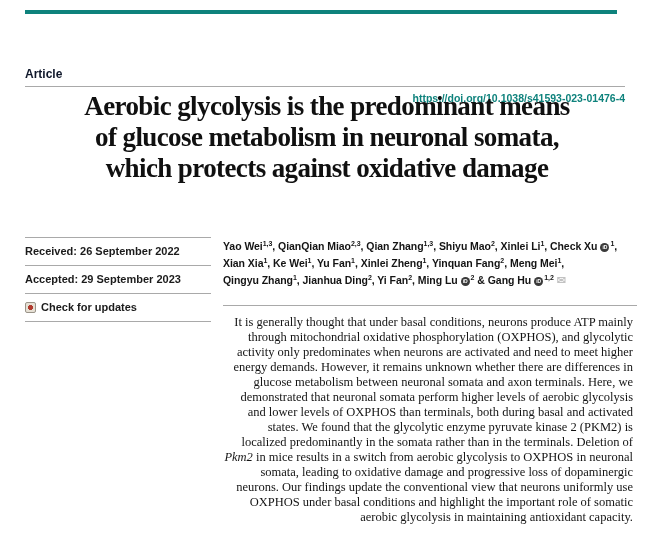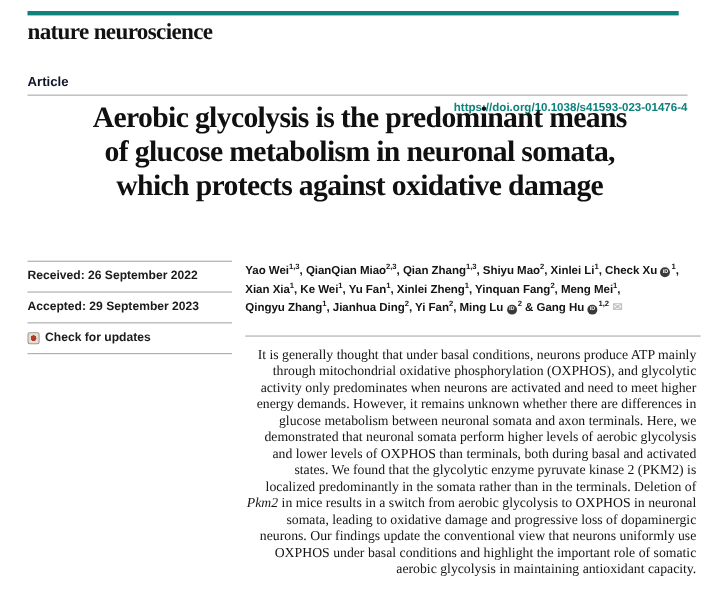--- a/index.html
+++ b/index.html
@@ -59,21 +59,20 @@
   }
   .abstract .italic{font-style:italic;}
 </style>
 </head>
 <body>
 
 <div class="page">
 
   <div class="topbar"></div>
 
-  <div class="brand">nature neuroscience</div>
 
   <div class="article-label">Article</div>
 
   <a class="doi-link" href="#">https://doi.org/10.1038/s41593-023-01476-4</a>
 
   <div class="rule rule-header"></div>
 
   <h1 class="title" style="margin:0; font-weight:bold;text-align:center;">Aerobic glycolysis is the predominant means
 of glucose metabolism in neuronal somata,
 which protects against oxidative damage</h1>

